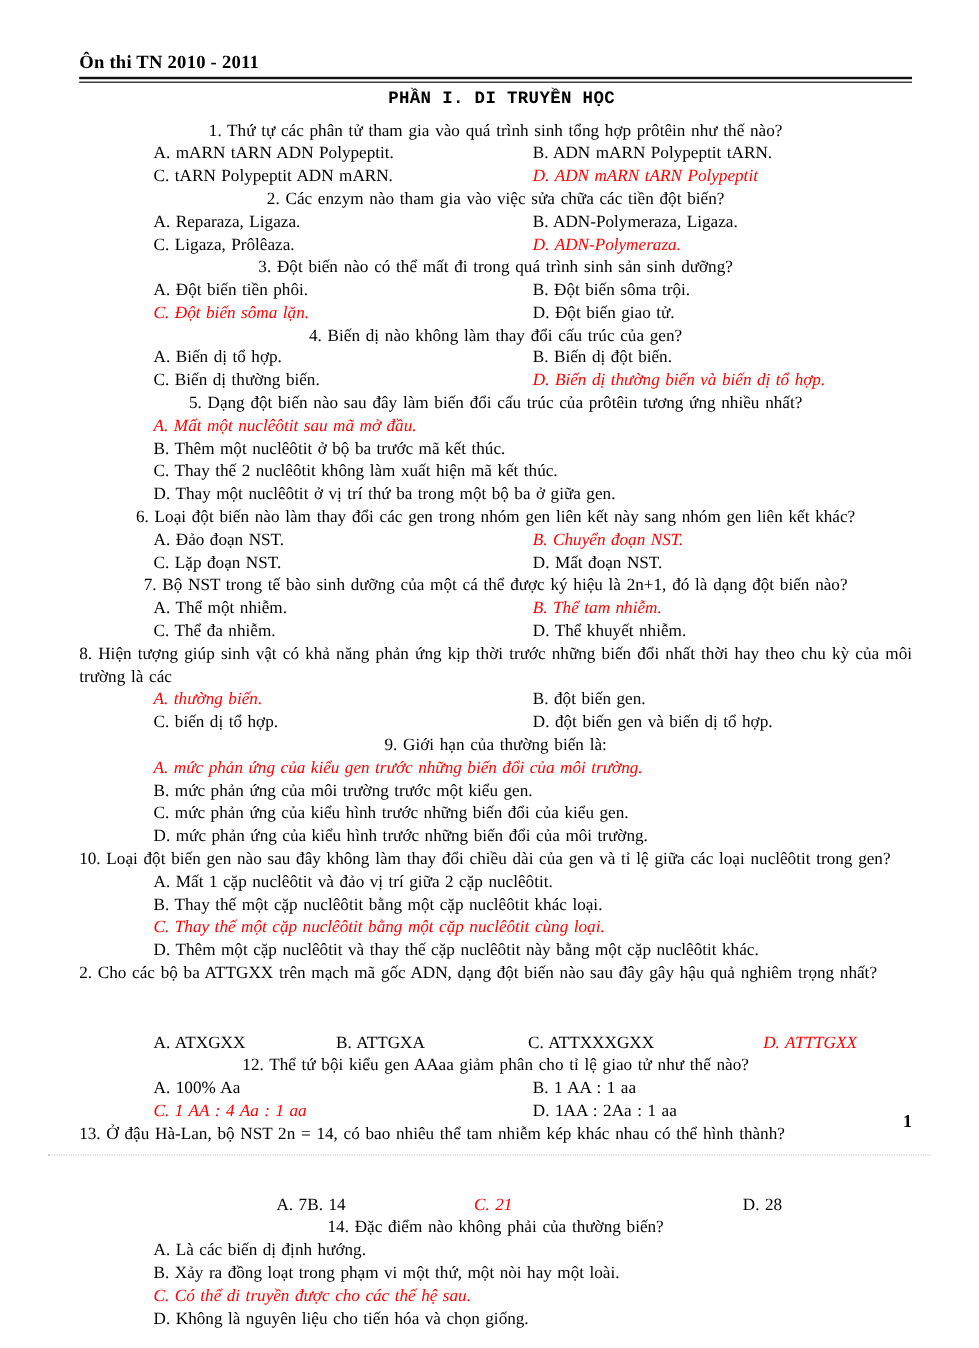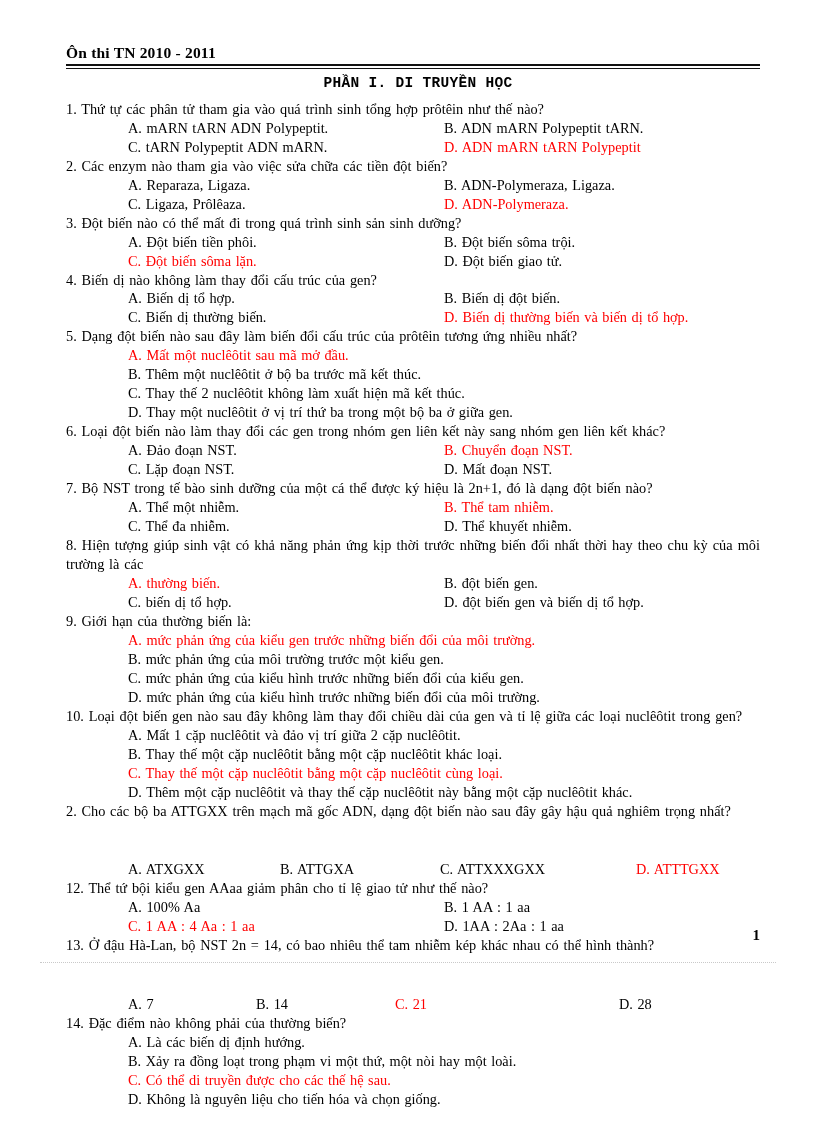--- a/index.html
+++ b/index.html
@@ -55,21 +55,21 @@
   .q-stem {
     font-size: 14.3px;
     line-height: 1.32;
     text-align: justify;
     text-justify: inter-word;
     margin: 0;
     padding: 0;
     word-spacing: 1.2px;
   }
   .q-stem.nojust {
-    text-align: left;
+    text-align: center;
   }
   .opts-2col {
     display: flex;
     flex-direction: row;
     flex-wrap: wrap;
     padding-left: 62px;
   }
   .opts-2col .opt {
     width: 50%;
     box-sizing: border-box;
@@ -86,23 +86,24 @@
   .opts-4col .opt { flex: 1 1 0; }
   .opt {
     font-size: 14.3px;
     line-height: 1.33;
     white-space: nowrap;
     word-spacing: 1px;
   }
   .opt.wrapok { white-space: normal; }
   .ans {
     color: #ff0000;
-  }
-
-  .q13opts .opt:nth-child(1) { flex: 0 0 128px; }
+    font-style: italic;
+  }
+
+  .q13opts .opt:nth-child(1) { flex: 0 0 128px; text-align: right; }
   .q13opts .opt:nth-child(2) { flex: 0 0 139px; }
   .q13opts .opt:nth-child(3) { flex: 0 0 224px; }
   .q13opts .opt:nth-child(4) { flex: 1 1 auto; }
 
   .q11opts .opt:nth-child(1) { flex: 0 0 152px; }
   .q11opts .opt:nth-child(2) { flex: 0 0 160px; }
   .q11opts .opt:nth-child(3) { flex: 0 0 196px; }
   .q11opts .opt:nth-child(4) { flex: 1 1 auto; }
 
   

